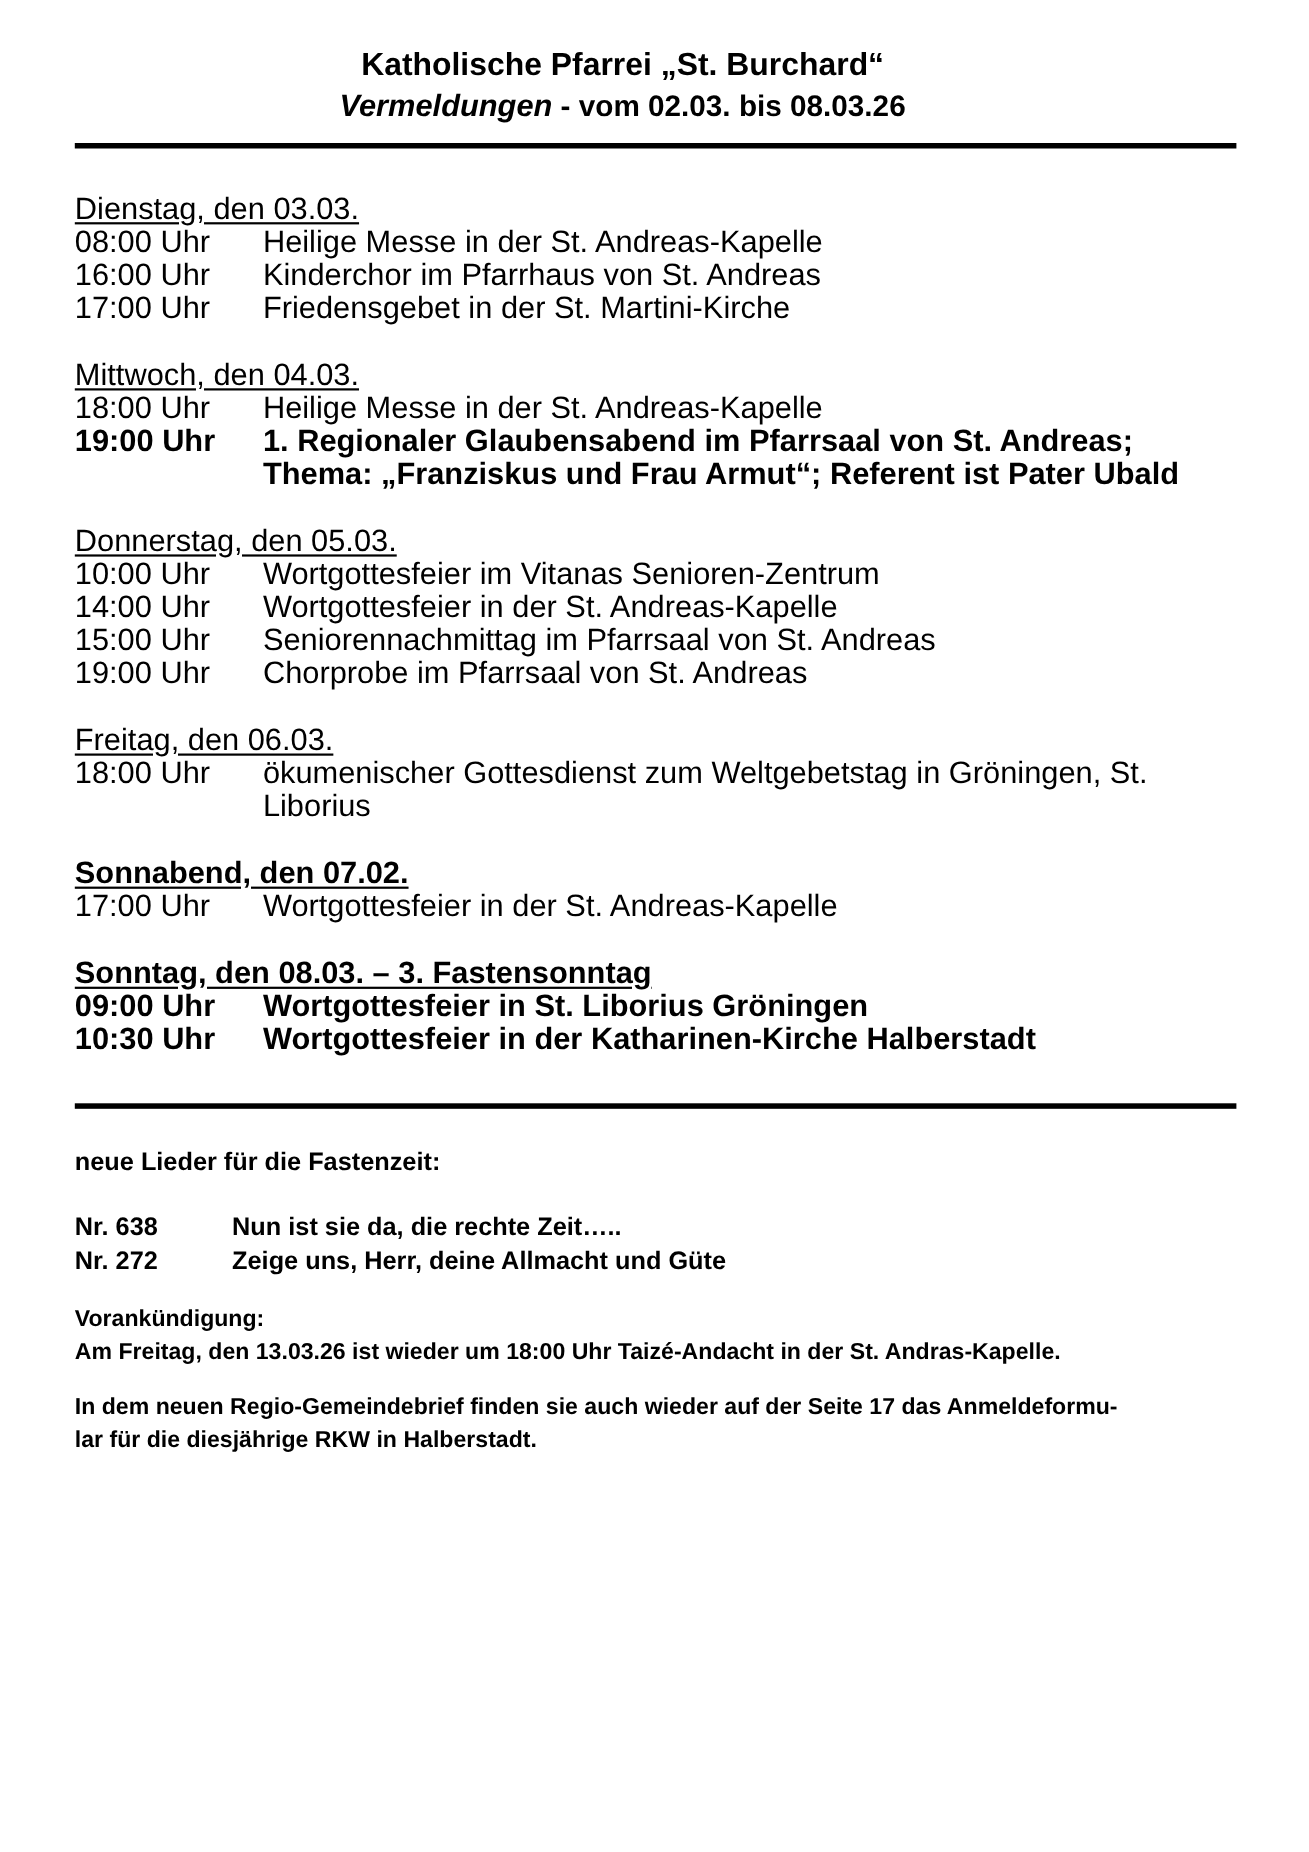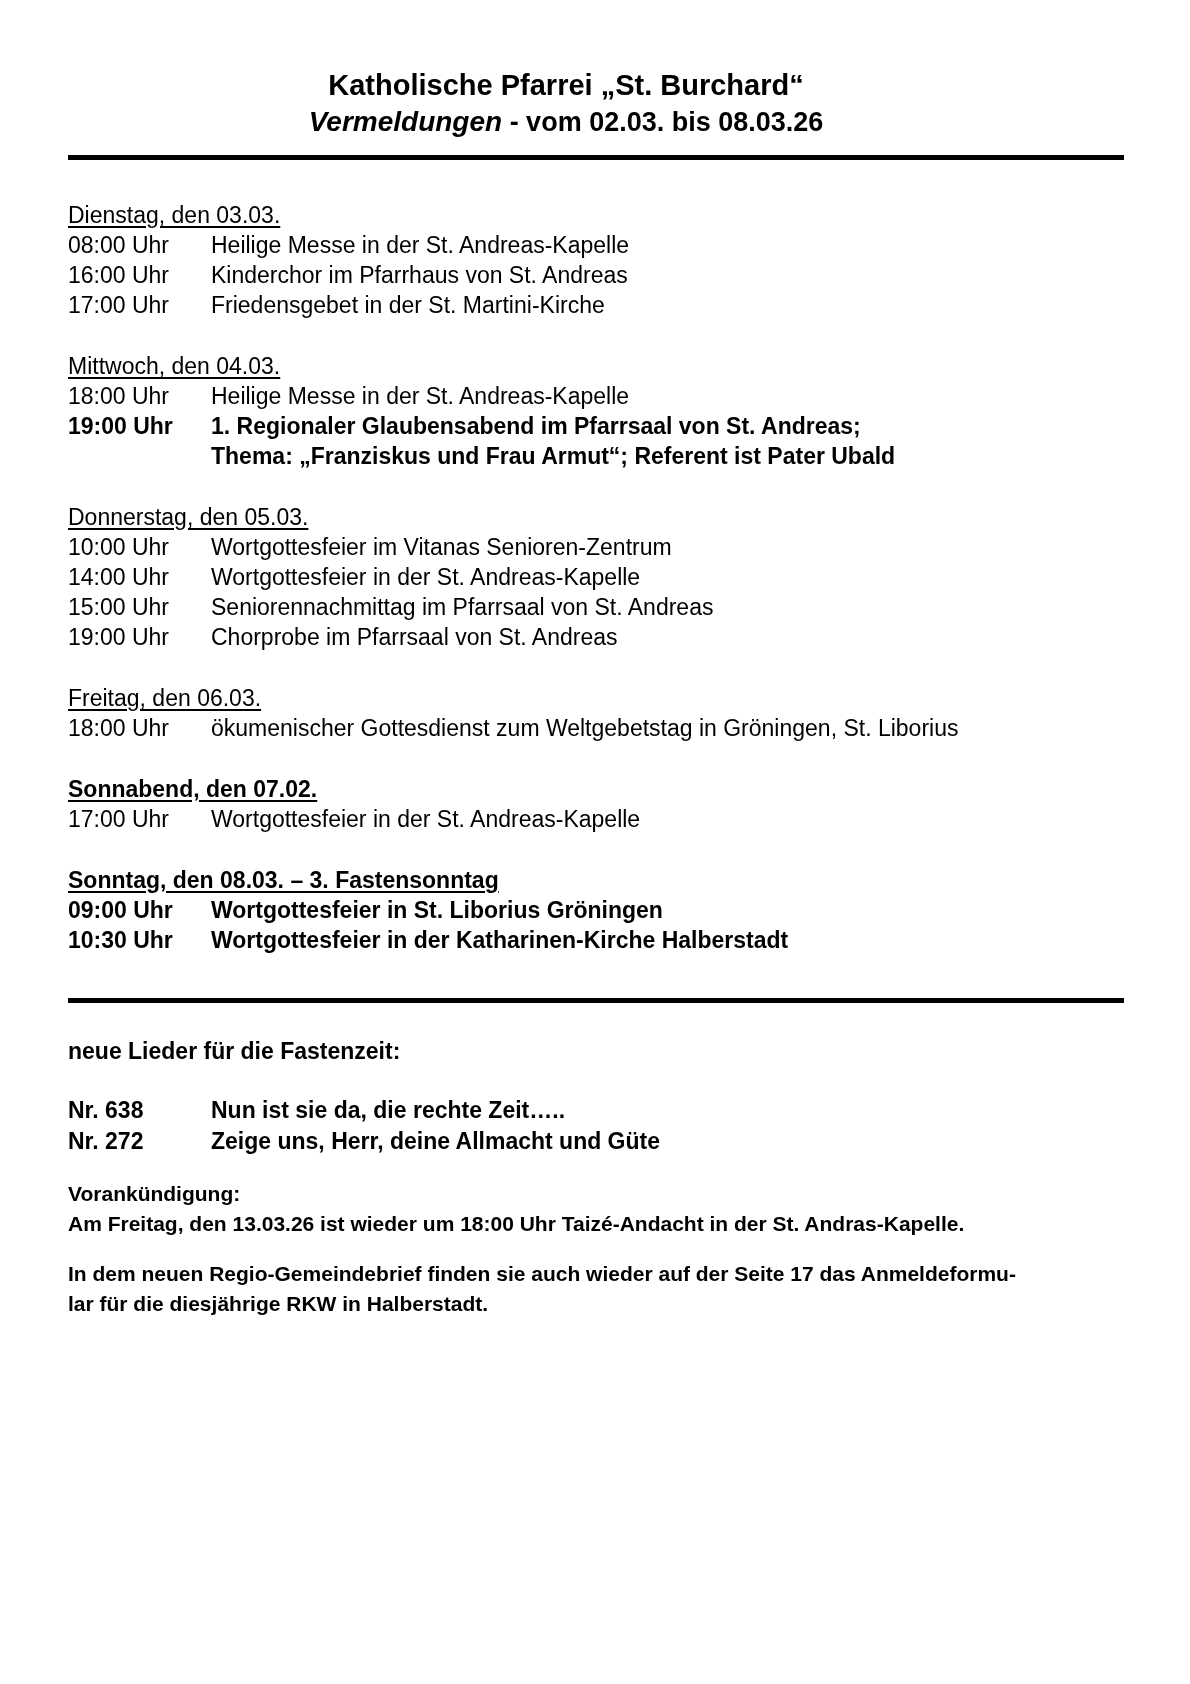--- a/index.html
+++ b/index.html
@@ -4,21 +4,21 @@
 <style>
   html, body { margin: 0; padding: 0; }
   body {
     width: 1190px;
     height: 1684px;
     background: #ffffff;
     color: #000000;
     font-family: "Liberation Sans", "DejaVu Sans", sans-serif;
     overflow: hidden;
   }
-  .page { padding: 68px 66px 0 68px; }
+  .page { padding: 42px 66px 0 68px; }
 
   
   .title {
     text-align: center;
     font-size: 29px;
     font-weight: bold;
     line-height: 34px;
     margin-right: 60px;
   }
   .subtitle {
@@ -28,24 +28,24 @@
   }
   .sub-name { font-size: 28px; font-weight: bold; font-style: italic; }
   .sub-rest { font-size: 27px; font-weight: bold; margin-top: 34px; }
   .rule {
     height: 5px;
     background: #000;
     margin-top: 9px;
   }
 
   
-  .schedule { margin-top: 40px; font-size: 23px; line-height: 30px; }
+  .schedule { margin-top: 40px; font-size: 28px; line-height: 30px; }
   .day { margin-bottom: 31px; }
   .day-heading { text-decoration: underline; text-underline-offset: 3px; }
-  .event-row { display: flex; }
+  .event-row { display: flex; gap: 28px; }
   .time { width: 143px; flex: none; }
   .desc { flex: 1; }
   .bold { font-weight: bold; }
 
   .bottom-rule {
     height: 5px;
     background: #000;
     margin-top: 43px;
     margin-bottom: 33px;
   }

